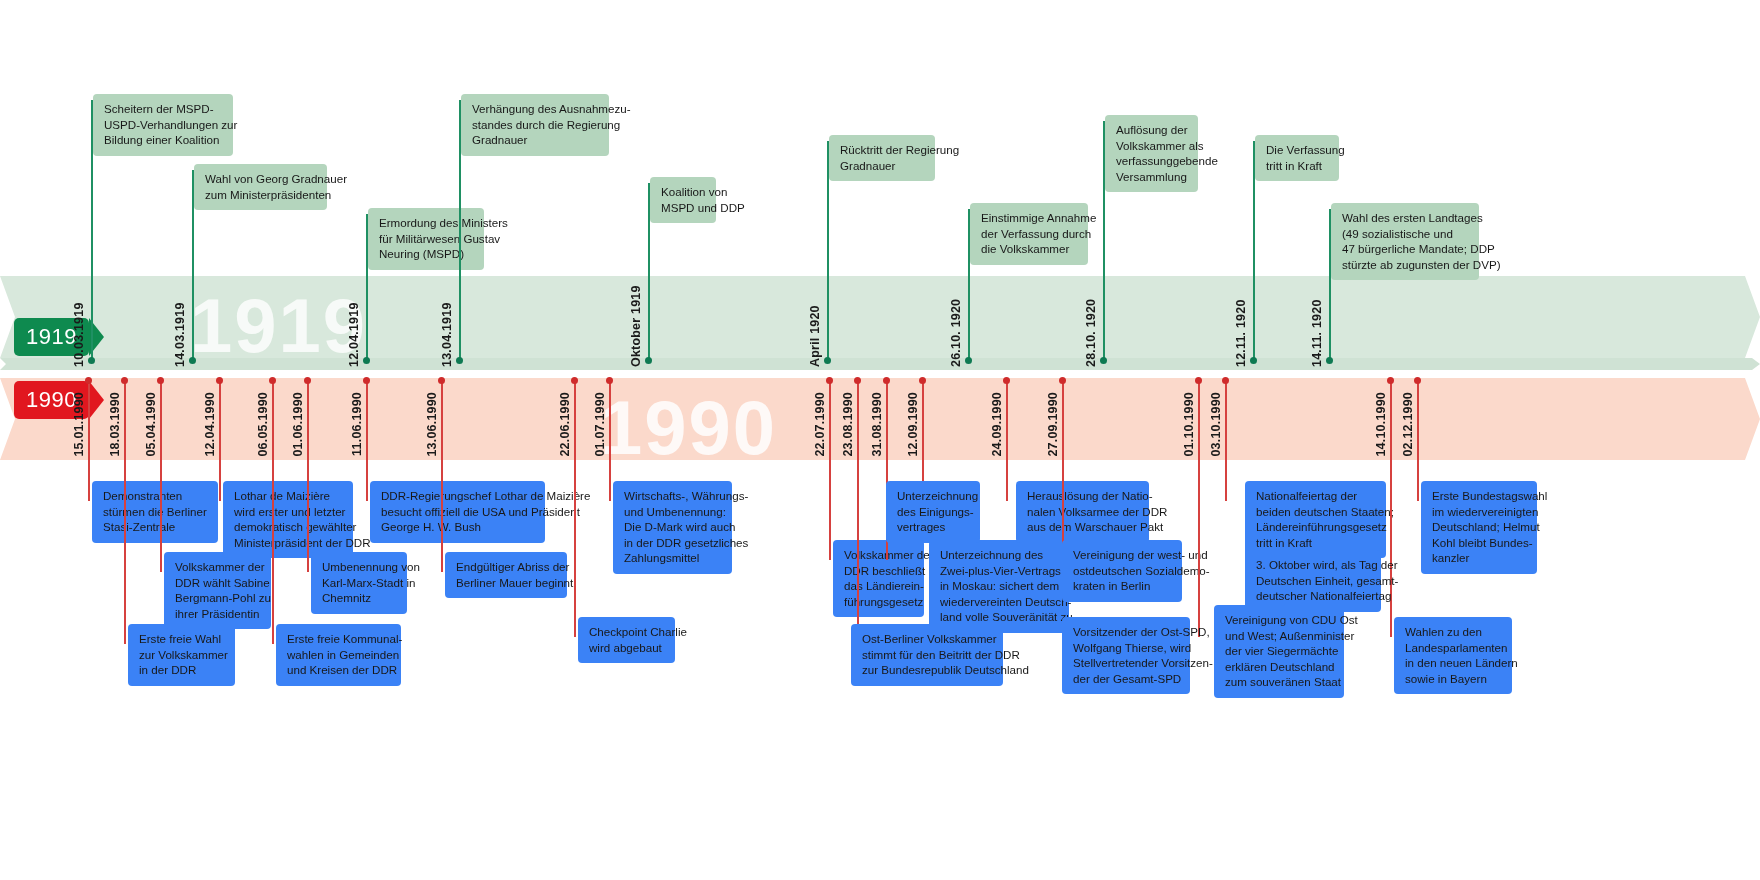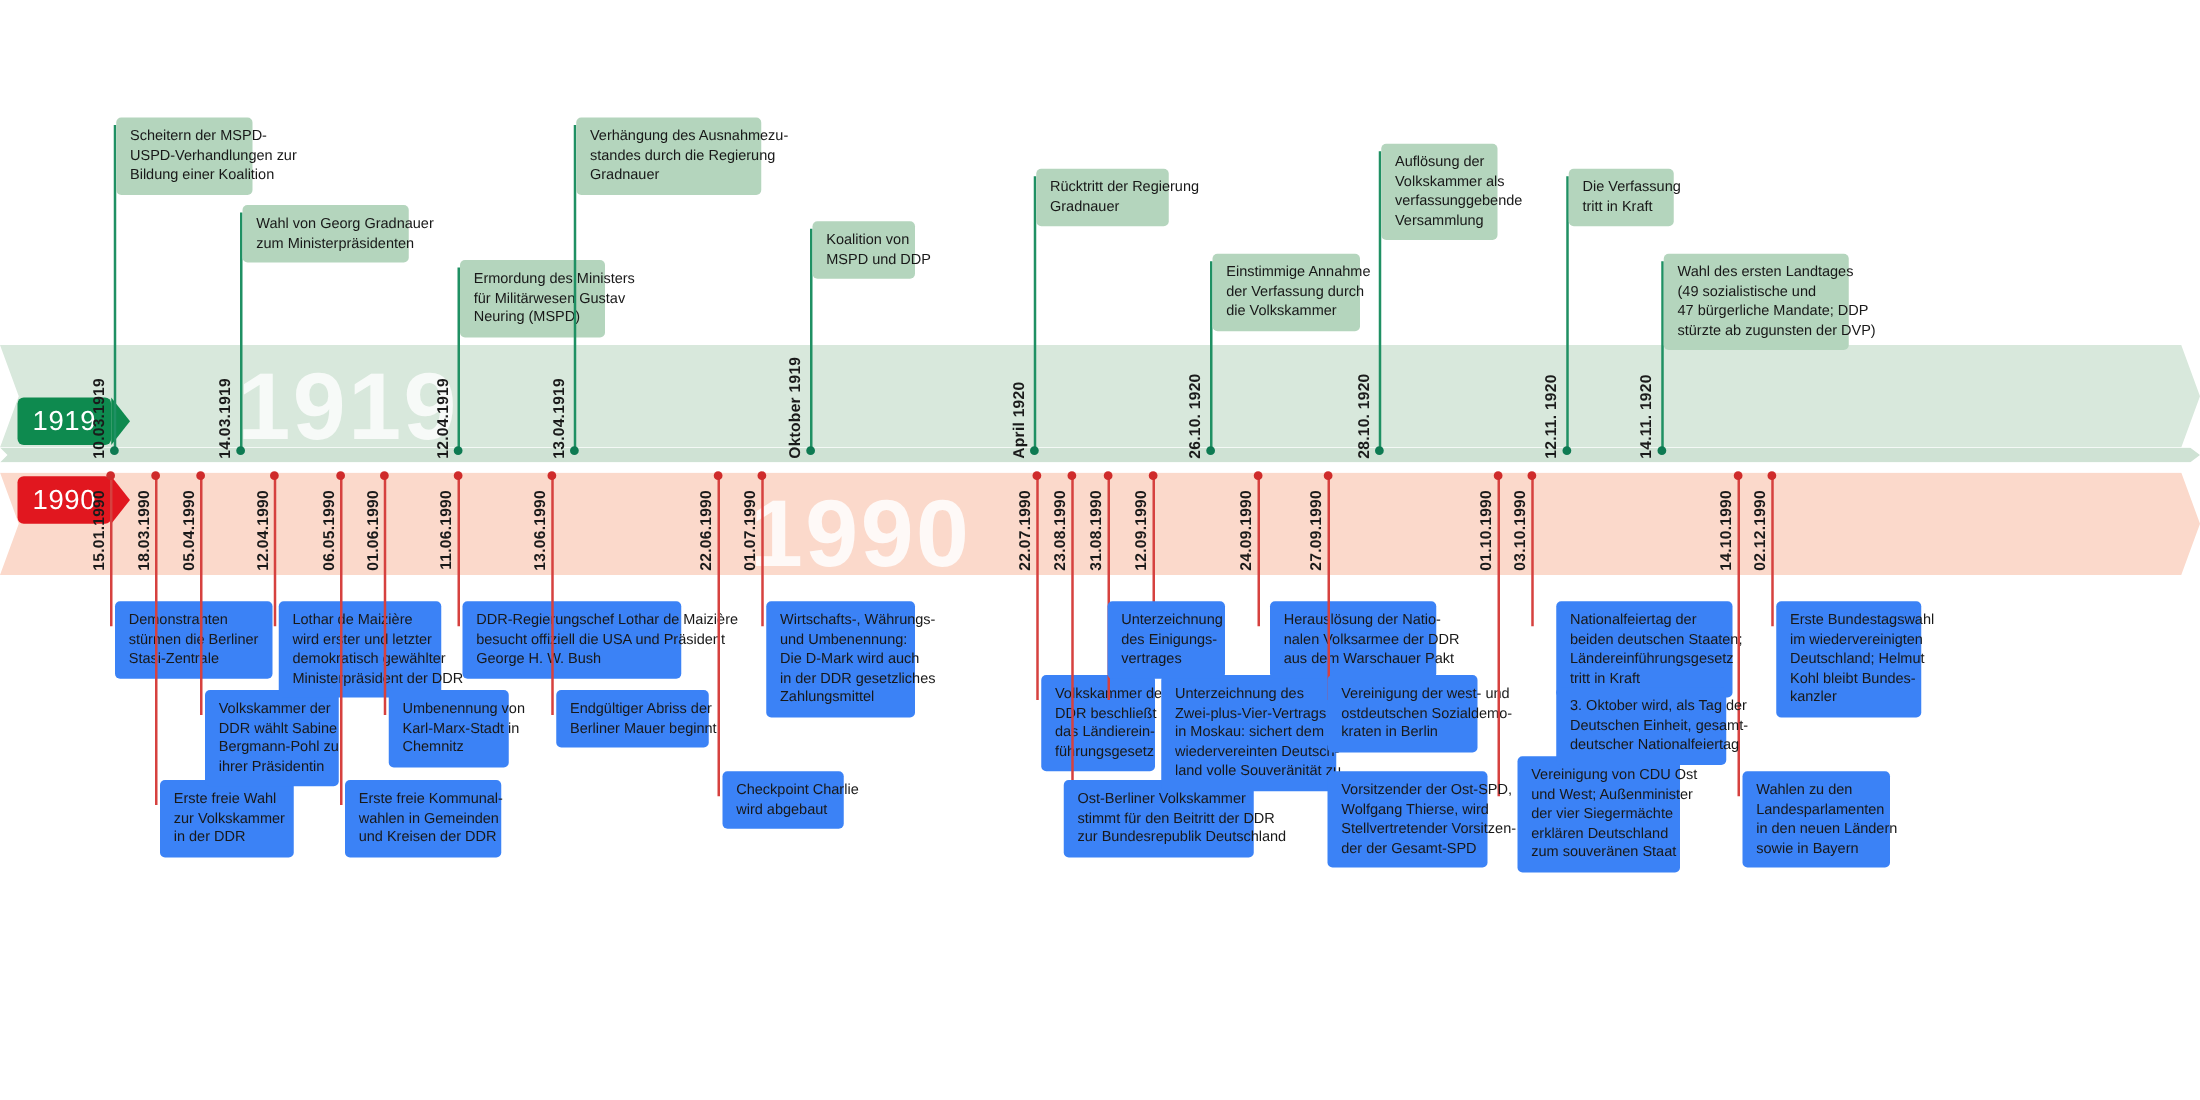--- a/index.html
+++ b/index.html
@@ -90,21 +90,21 @@
     <span>1919</span>
   </div>
   <div class="badge badge-1990">
     <span>1990</span>
   </div>
 
   <div id="layer-upper">
       <div class="conn up" style="left: 91px; top: 100px; height: 260px;"></div>
       <div class="dot up" style="left: 88.3px; top: 356.5px;"></div>
       <div class="datelab" style="left: 86px; top: 353px;">10.03.1919</div>
-      <div class="box green" style="left: 93px; top: 94px; width: 109px;">
+      <div class="box green" style="left: 93px; top: 94px; width: 140px;">
         <span class="ln">Scheitern der MSPD-</span>
         <span class="ln">USPD-Verhandlungen zur</span>
         <span class="ln">Bildung einer Koalition</span>
       </div>
       <div class="conn up" style="left: 192px; top: 170px; height: 190px;"></div>
       <div class="dot up" style="left: 189.3px; top: 356.5px;"></div>
       <div class="datelab" style="left: 187px; top: 353px;">14.03.1919</div>
       <div class="box green" style="left: 194px; top: 164px; width: 133px;">
         <span class="ln">Wahl von Georg Gradnauer</span>
         <span class="ln">zum Ministerpräsidenten</span>
@@ -121,21 +121,21 @@
       <div class="dot up" style="left: 456.3px; top: 356.5px;"></div>
       <div class="datelab" style="left: 454px; top: 353px;">13.04.1919</div>
       <div class="box green" style="left: 461px; top: 94px; width: 148px;">
         <span class="ln">Verhängung des Ausnahmezu-</span>
         <span class="ln">standes durch die Regierung</span>
         <span class="ln">Gradnauer</span>
       </div>
       <div class="conn up" style="left: 648px; top: 183px; height: 177px;"></div>
       <div class="dot up" style="left: 645.3px; top: 356.5px;"></div>
       <div class="datelab" style="left: 643px; top: 353px;">Oktober 1919</div>
-      <div class="box green" style="left: 650px; top: 177px; width: 82px;">
+      <div class="box green" style="left: 650px; top: 177px; width: 66px;">
         <span class="ln">Koalition von</span>
         <span class="ln">MSPD und DDP</span>
       </div>
       <div class="conn up" style="left: 827px; top: 141px; height: 219px;"></div>
       <div class="dot up" style="left: 824.3px; top: 356.5px;"></div>
       <div class="datelab" style="left: 822px; top: 353px;">April 1920</div>
       <div class="box green" style="left: 829px; top: 135px; width: 106px;">
         <span class="ln">Rücktritt der Regierung</span>
         <span class="ln">Gradnauer</span>
       </div>

